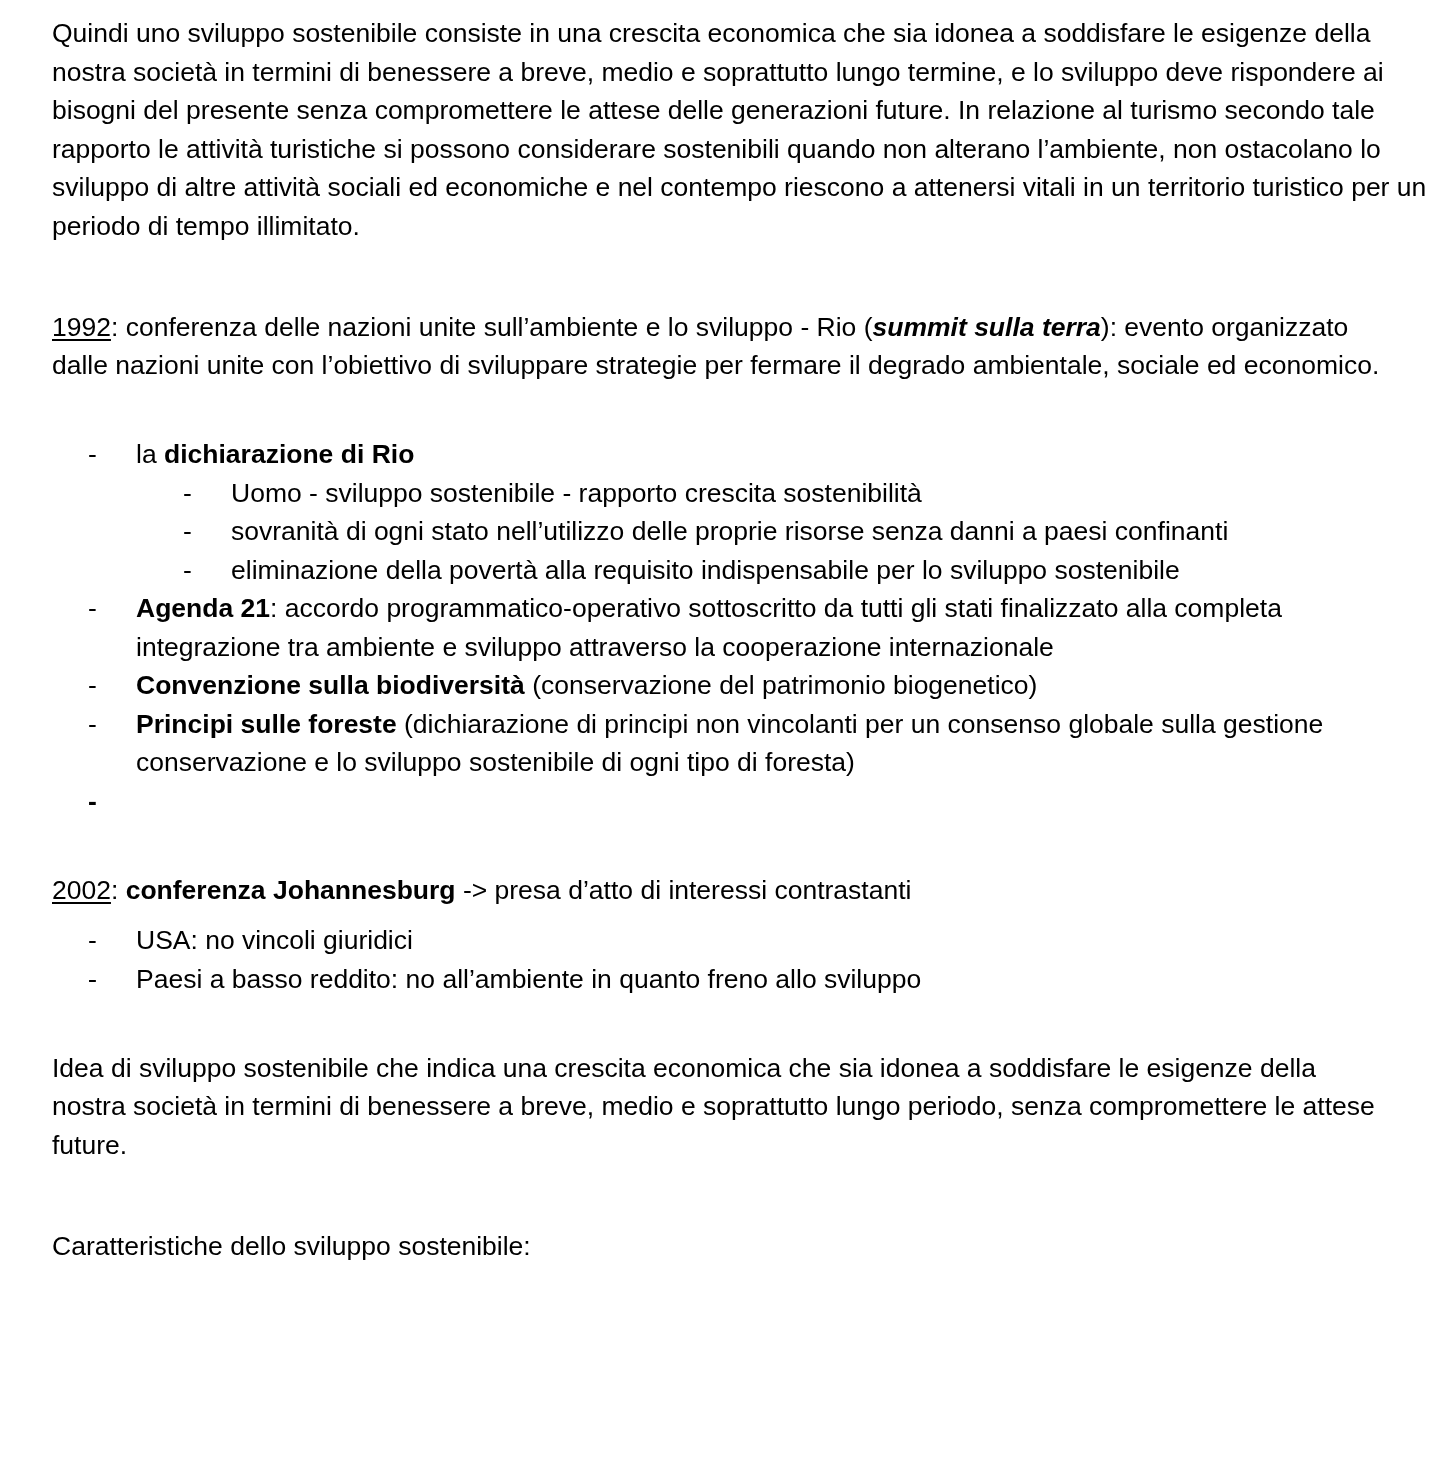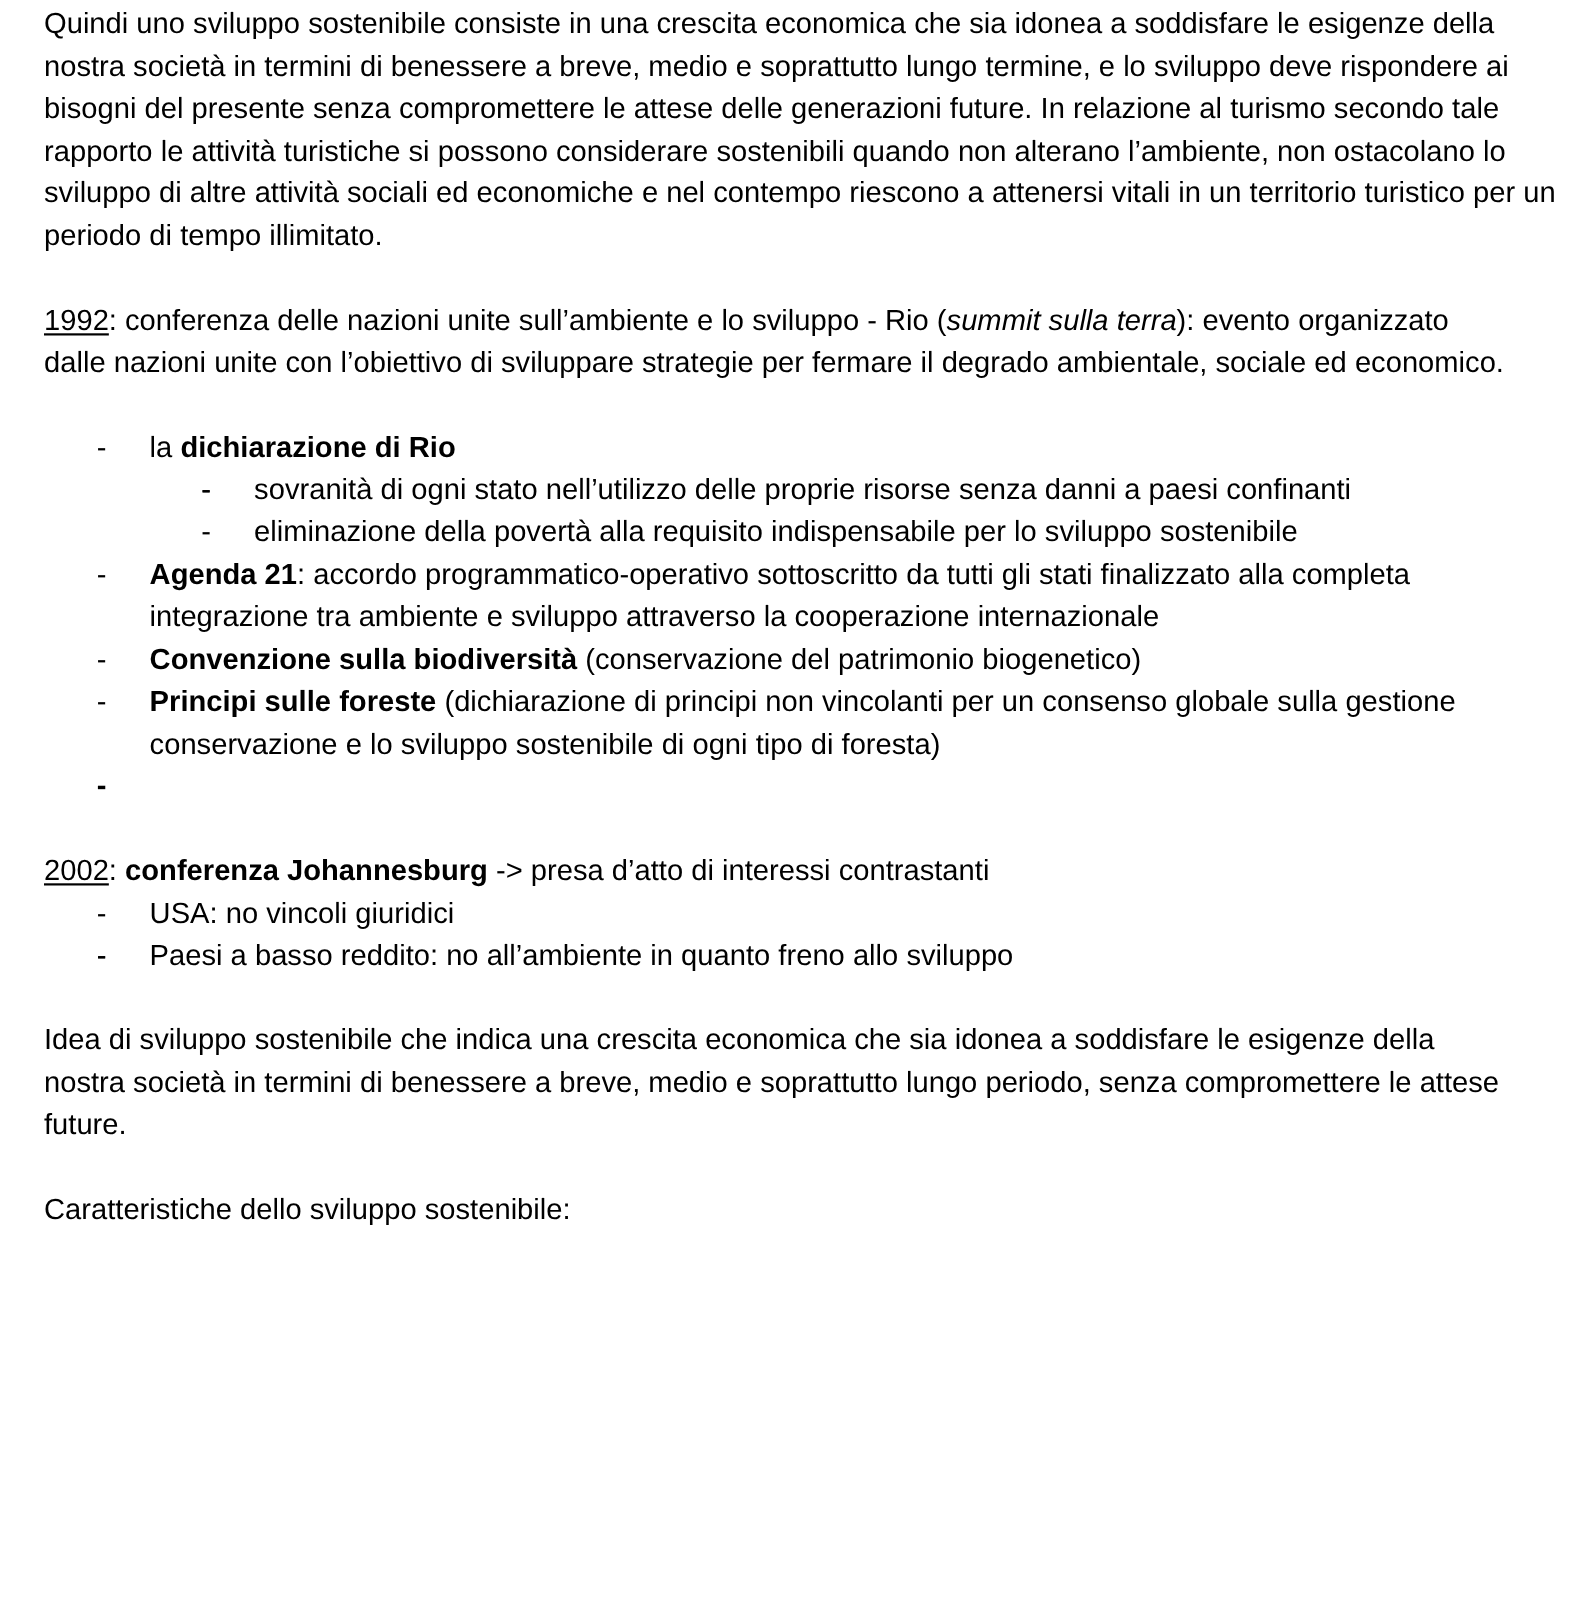--- a/index.html
+++ b/index.html
@@ -4,33 +4,33 @@
   <style>
     html, body { margin: 0; padding: 0; background: #ffffff; }
     body {
       width: 1445px; height: 1475px; overflow: hidden;
       font-family: "Liberation Sans", sans-serif;
       font-size: 26.5px;
       line-height: 38.5px;
       color: #000000;
     }
     .page { position: relative; padding: 2px 0 0 40px; width: 1395px; }
-    p { margin: 0; }
+    p { margin: 12px; }
     .gap { height: 38.5px; }
     ul { list-style: none; margin: 0; padding: 0; }
     li { position: relative; }
     .l1 { padding-left: 96px; }
     .l2 { padding-left: 191px; }
     .dash { position: absolute; top: 0; }
     .l1 .dash { left: 48px; }
     .l2 .dash { left: 143px; }
     .bold-dash { font-weight: bold; }
     b { font-weight: bold; }
     .u { text-decoration: underline; text-underline-offset: 3px; text-align: right; }
-    .bi { font-weight: normal; font-style: italic; }
+    .bi { font-weight: bold; font-style: italic; }
   </style>
 </head>
 <body>
 
 <div class="page">
 
   <p style="width:1385px;">Quindi uno sviluppo sostenibile consiste in una crescita economica che sia idonea a soddisfare le esigenze della nostra società in termini di benessere a breve, medio e soprattutto lungo termine, e lo sviluppo deve rispondere ai bisogni del presente senza compromettere le attese delle generazioni future. In relazione al turismo secondo tale rapporto le attività turistiche si possono considerare sostenibili quando non alterano l’ambiente, non ostacolano lo sviluppo di altre attività sociali ed economiche e nel contempo riescono a attenersi vitali in un territorio turistico per un periodo di tempo illimitato.</p>
 
   <div class="gap"></div>
 
@@ -41,20 +41,21 @@
   <div class="gap"></div>
 
 
   <ul>
     <li class="l1">
       <span class="dash">-</span>
       <span>la </span><b>dichiarazione di Rio</b>
     </li>
     <li class="l2">
       <span class="dash">-</span>
+      <span>Uomo - sviluppo sostenibile - rapporto crescita sostenibilità</span>
     </li>
     <li class="l2">
       <span class="dash">-</span>
       <span>sovranità di ogni stato nell’utilizzo delle proprie risorse senza danni a paesi confinanti</span>
     </li>
     <li class="l2">
       <span class="dash">-</span>
       <span>eliminazione della povertà alla requisito indispensabile per lo sviluppo sostenibile</span>
     </li>
     <li class="l1" style="width:1275px;">

